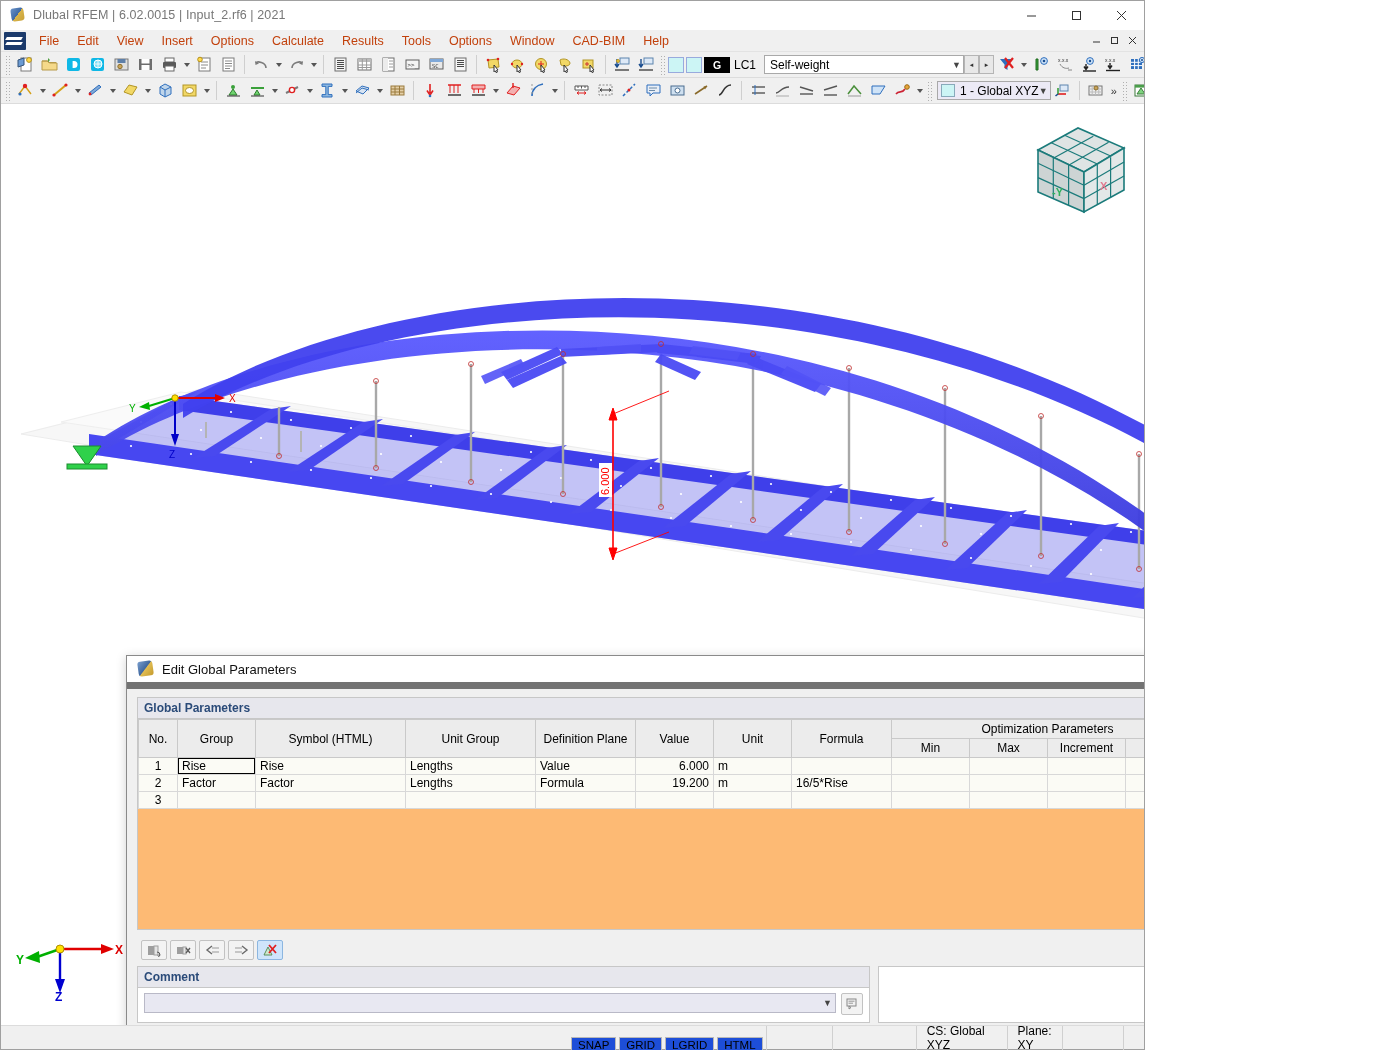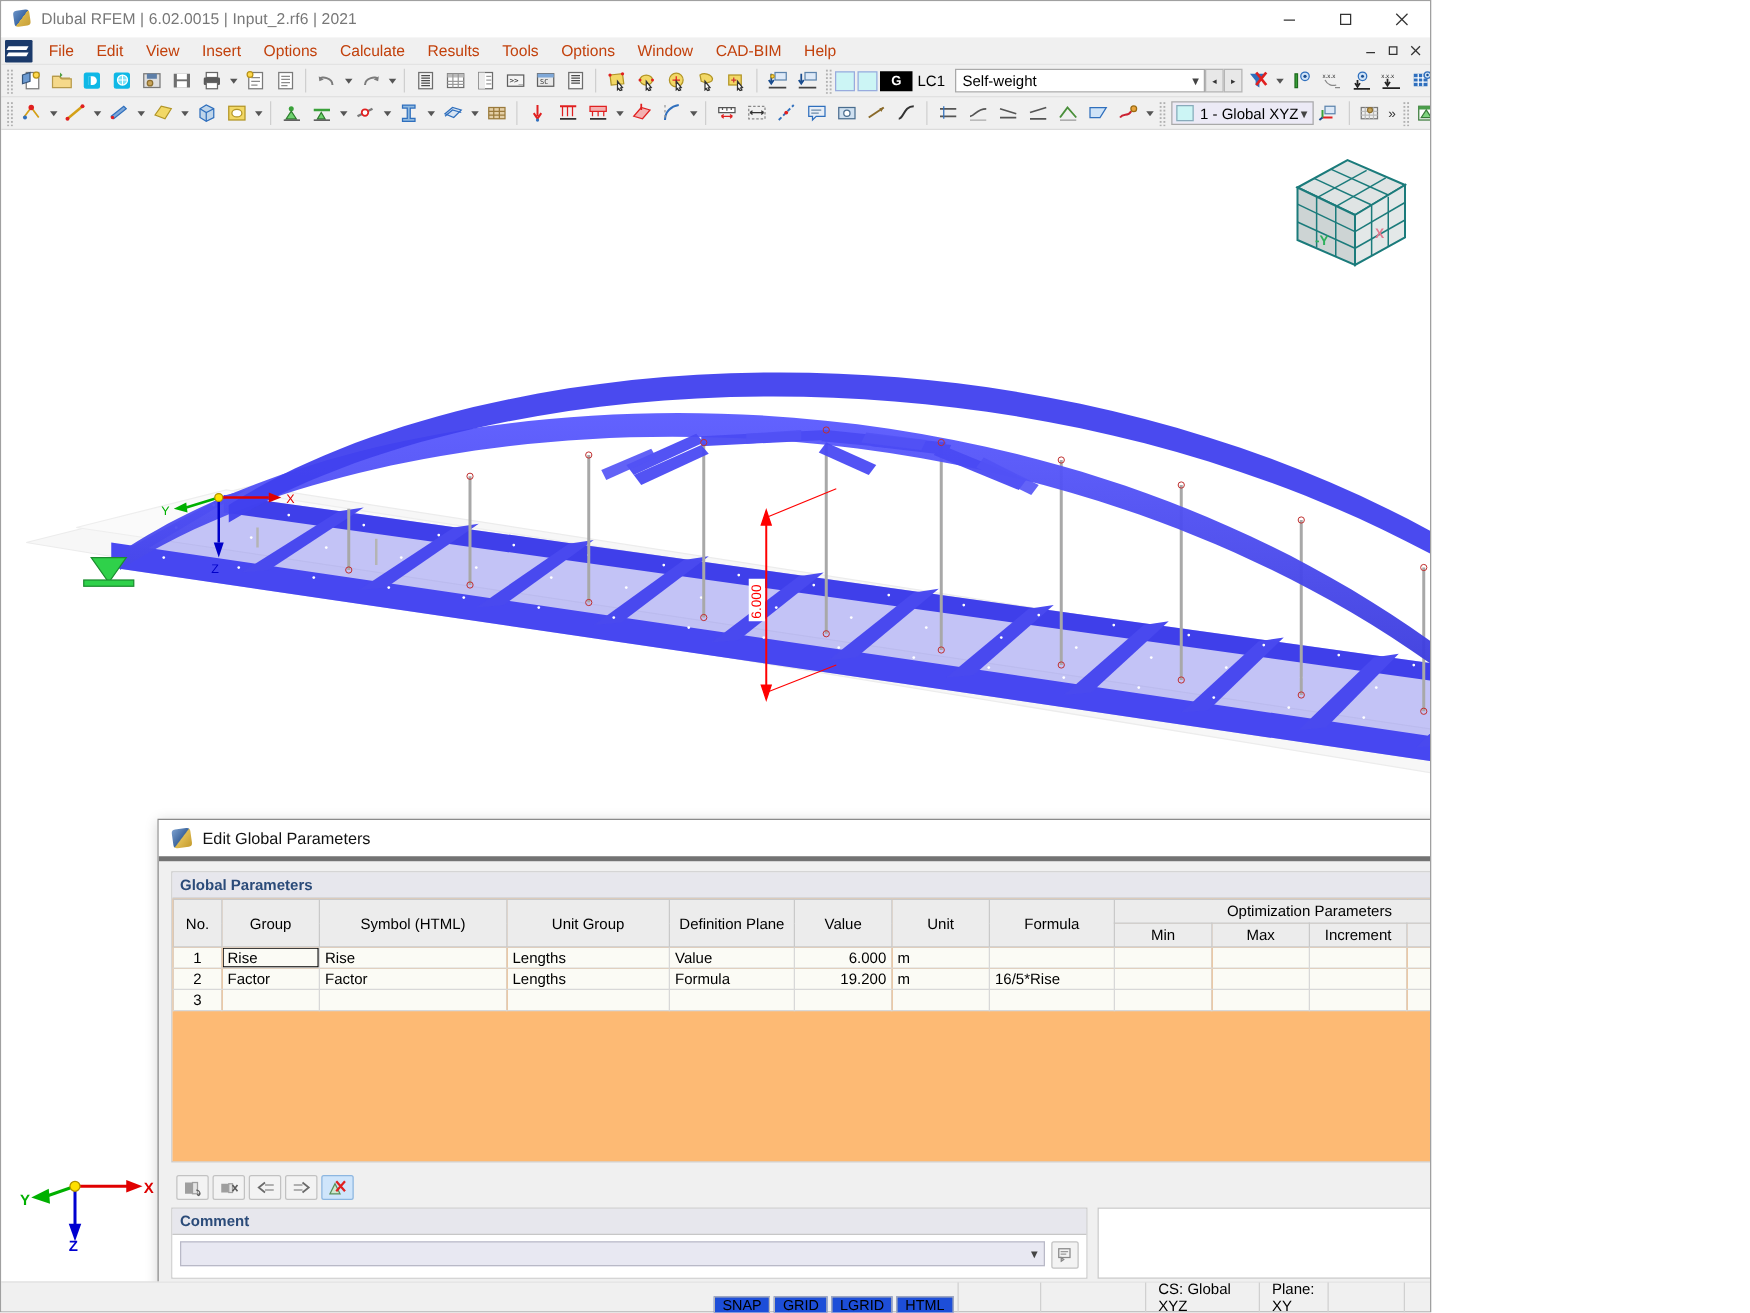--- a/index.html
+++ b/index.html
@@ -161,21 +161,21 @@
   .dialog {
     position: absolute; left: 125px; top: 551px;
     width: 1249px; height: 433px;
     background: #f0f0f0;
     border: 1px solid #8a8a8a;
     box-shadow: 0 2px 10px rgba(0,0,0,.18);
     display:flex; flex-direction:column;
   }
   .dlg-title {
     height: 33px; flex:0 0 33px; background:#fff;
-    display:flex; align-items:center; border-bottom:4px solid #737373;
+    display:flex; align-items:center; border-bottom:7px solid #737373;
   }
   .dlg-title .ic {
     width:18px;height:18px;margin:0 7px 0 10px;position:relative;
   }
   .dlg-title .ic .cube{
     position:absolute;left:1px;top:1px;width:15px;height:15px;
     background: linear-gradient(135deg,#7ba0cf 0%, #40689f 48%, #e0bc52 52%, #c49a2c 100%);
     border-radius:3px; transform: rotate(-8deg);
   }
   .dlg-title .t { font-size:13px; color:#111; }

